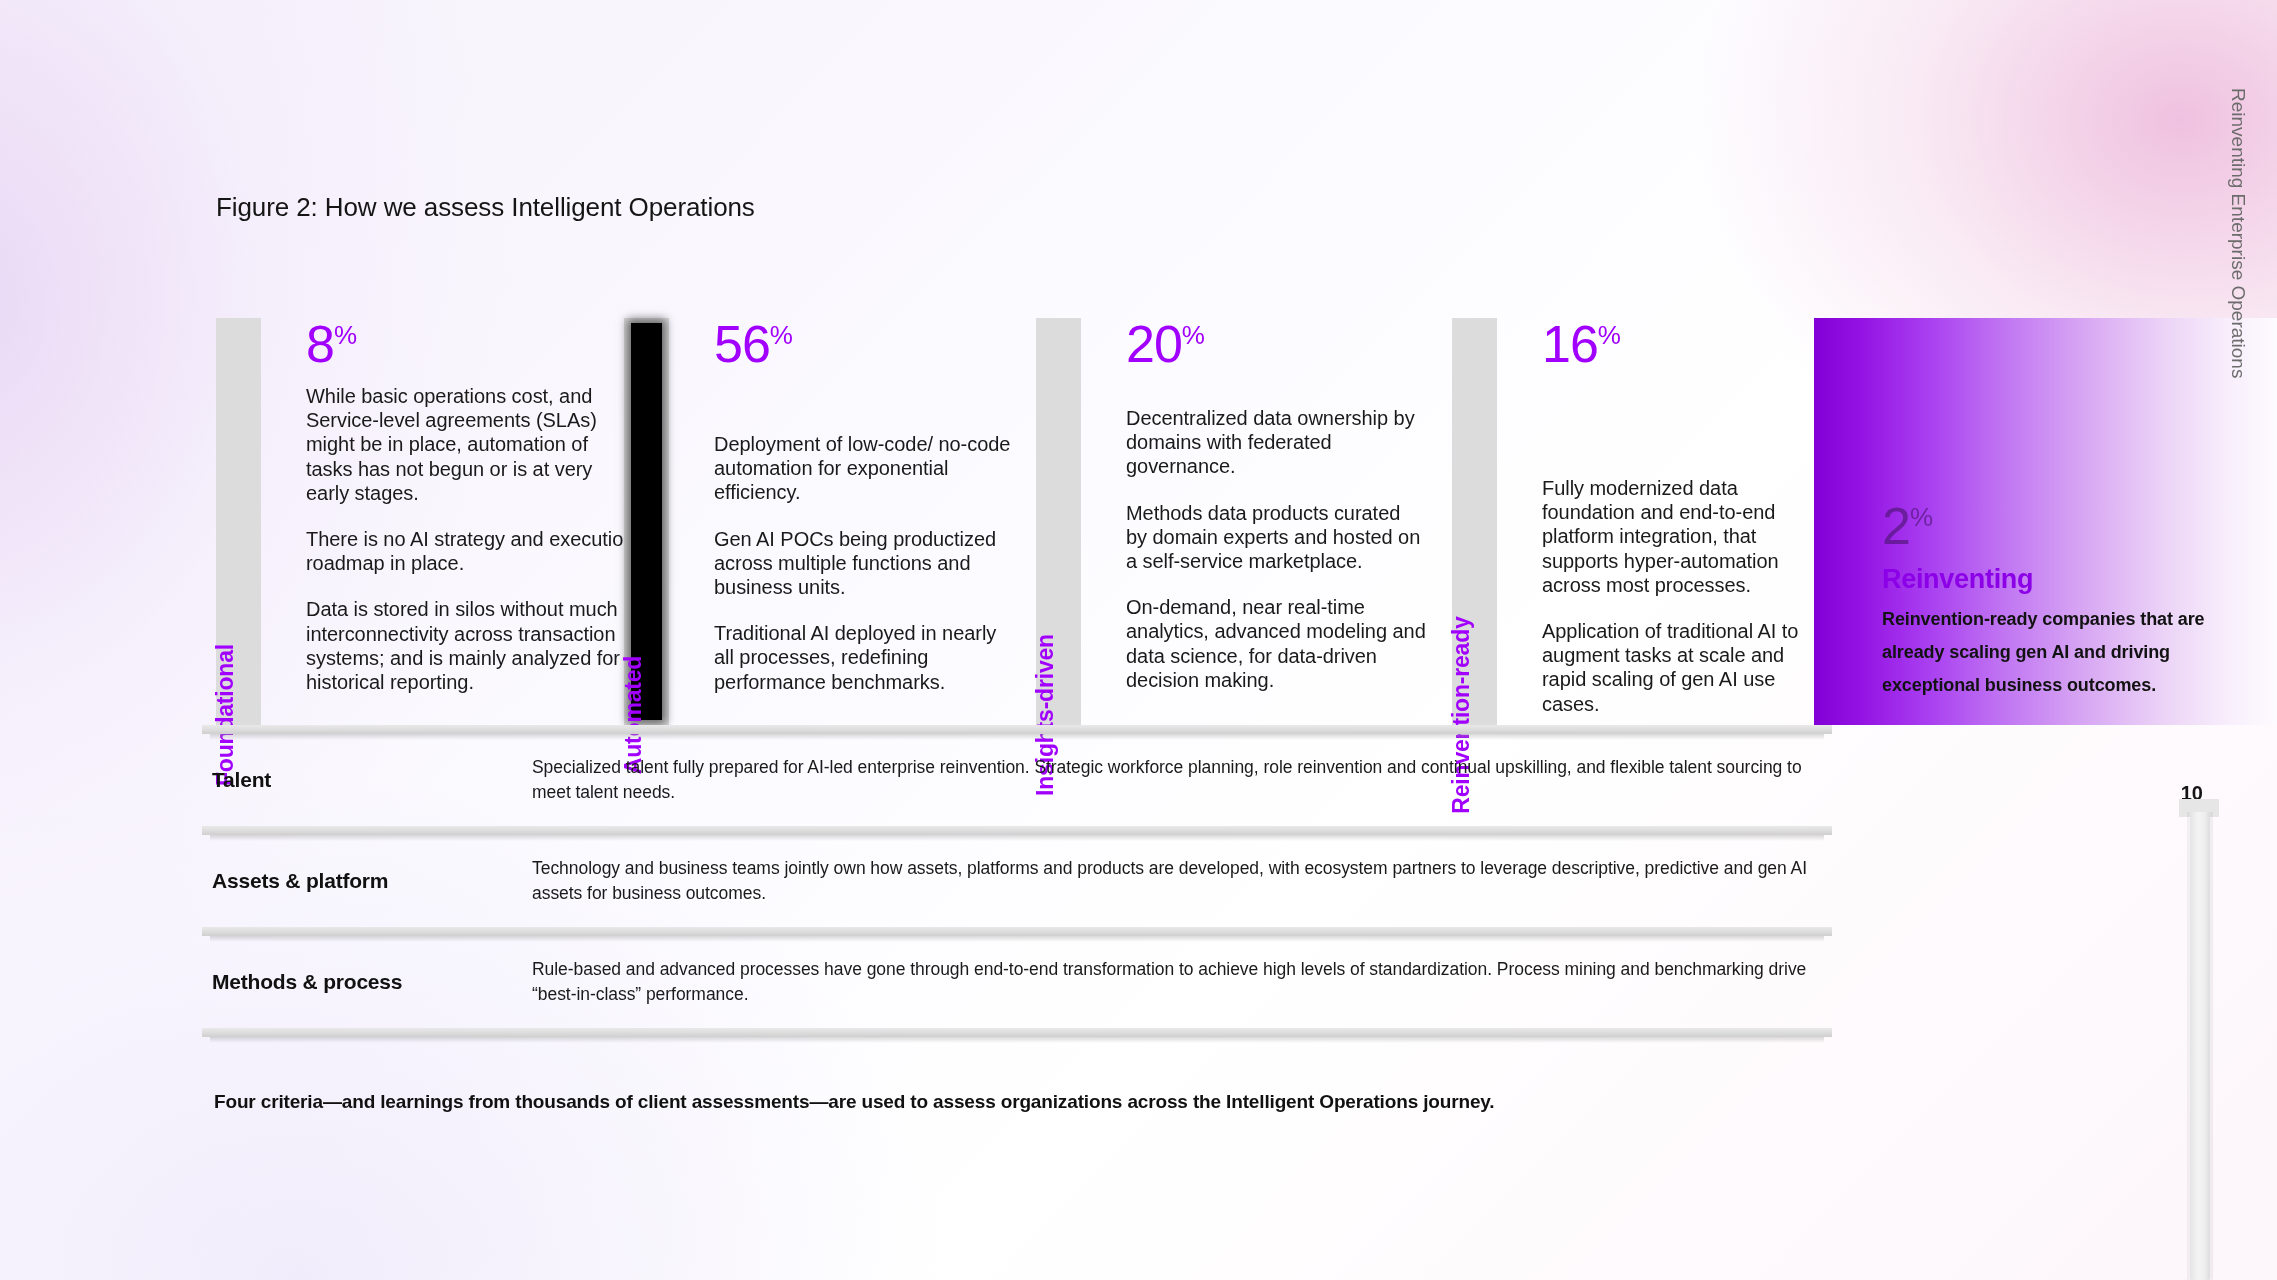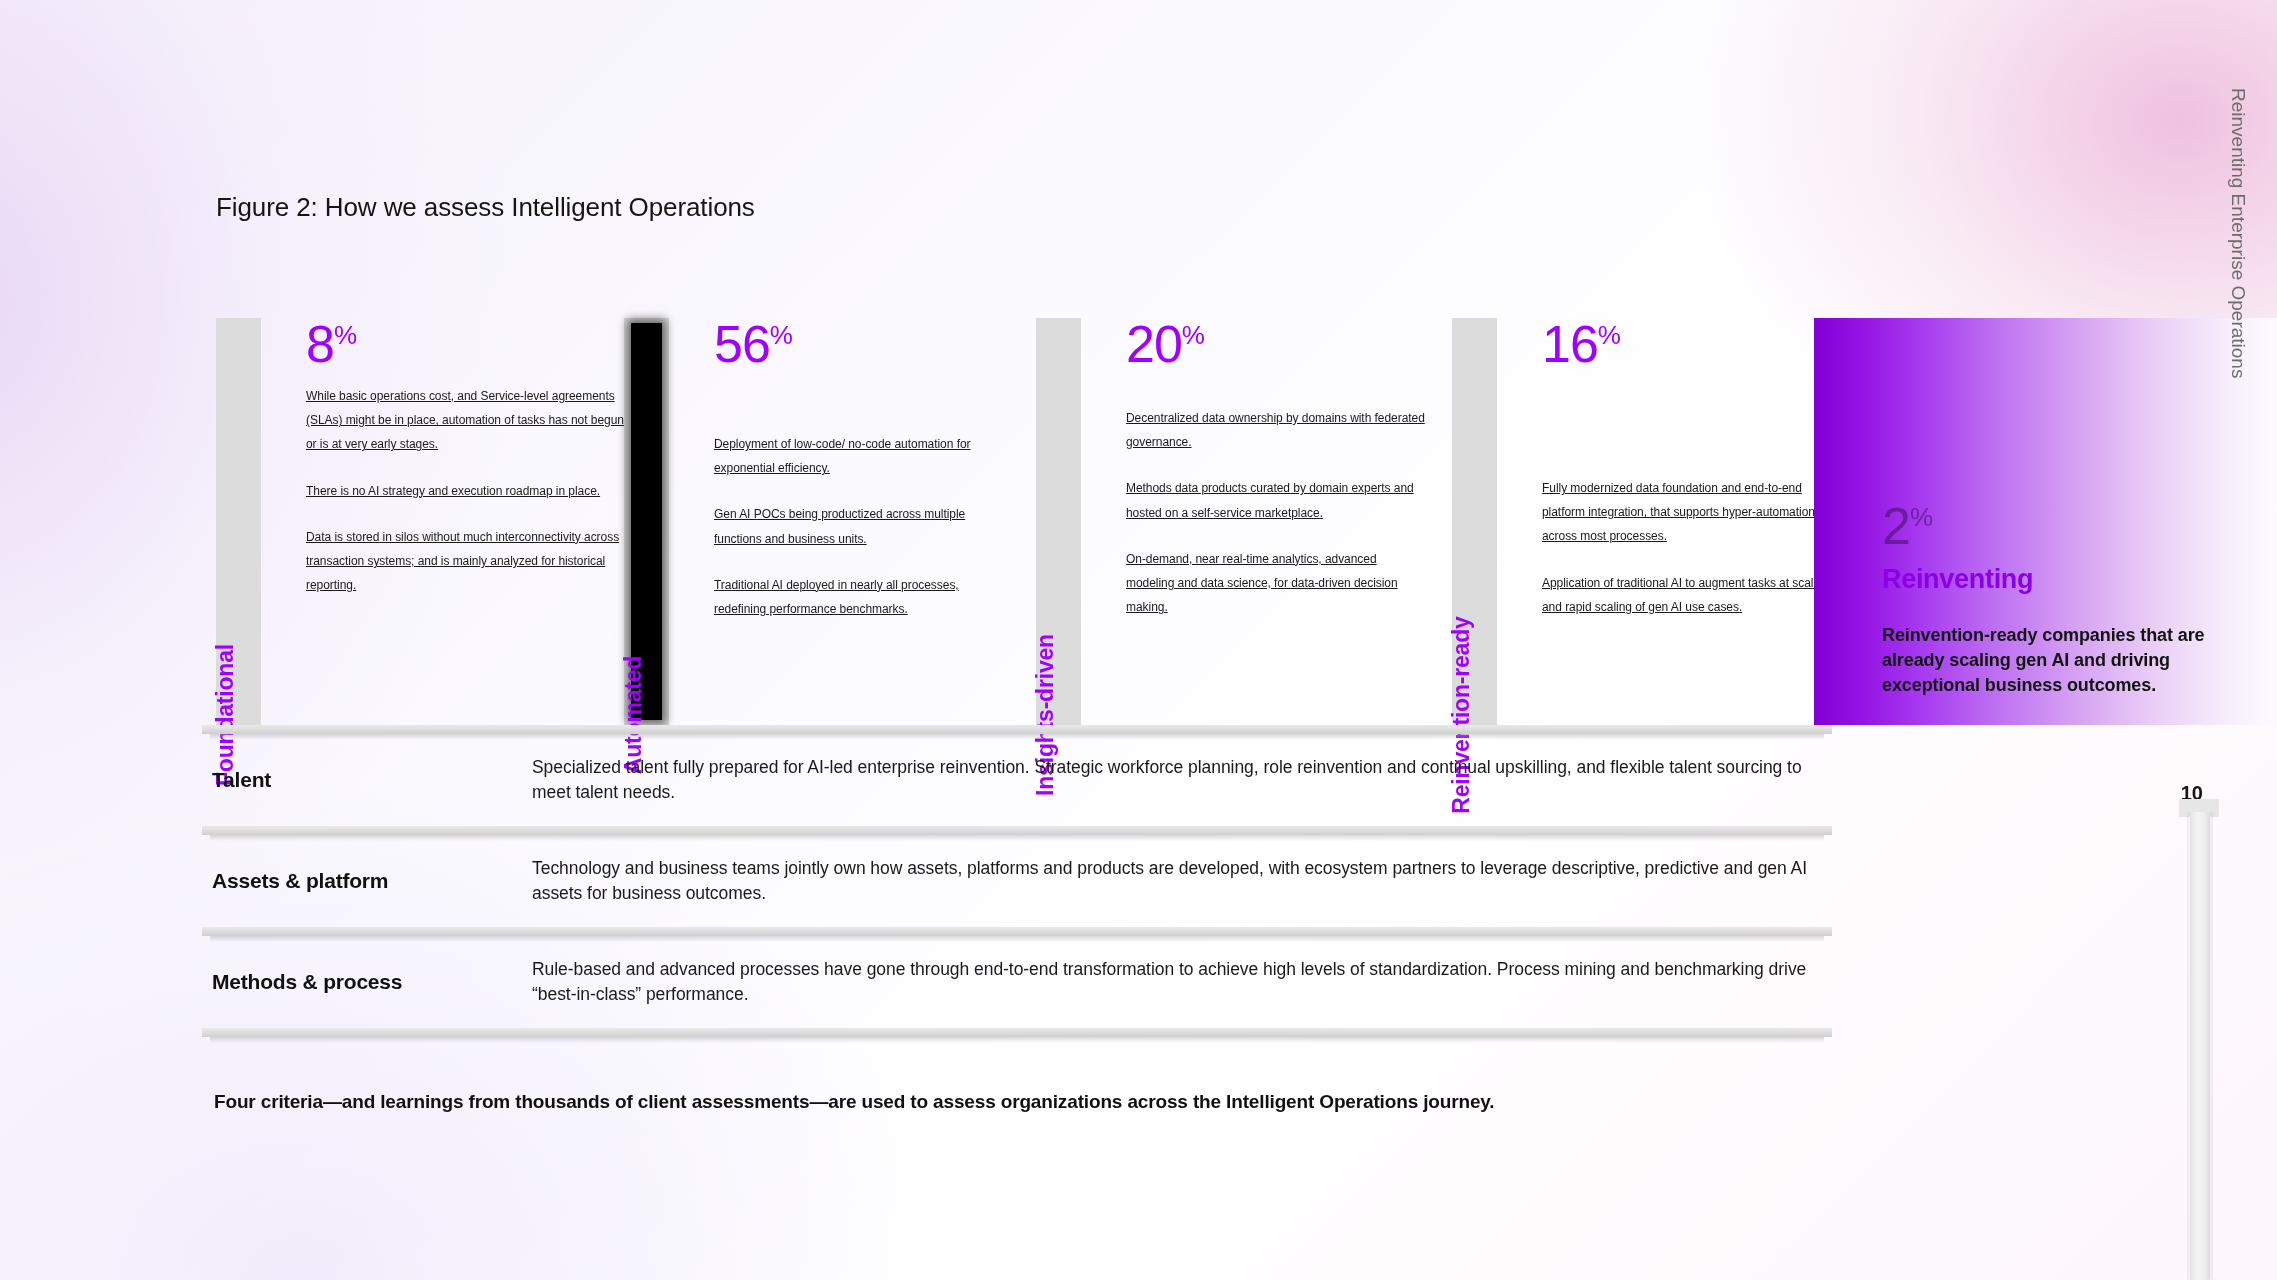--- a/index.html
+++ b/index.html
@@ -103,25 +103,24 @@
   .pct .sym {
     font-size: 26px;
     vertical-align: super;
     letter-spacing: 0;
   }
   .paras {
     margin-top: 16px;
   }
   .paras p {
     margin: 0 0 22px 0;
-    font-size: 12px;
+    font-size: 20px;
     line-height: 24.2px;
     color: #1a1a1a;
     letter-spacing: -0.05px;
-    text-decoration: underline;
   }
   .paras p:last-child { margin-bottom: 0; }
 
   
   .col-1 { left: 216px; width: 360px; }
   .col-1 .col-body { width: 330px; }
   .col-1 .paras { margin-top: 14px; }
 
   .col-2 { left: 624px; width: 360px; }
   .col-2 .col-body { width: 300px; }
@@ -164,23 +163,23 @@
     font-size: 52px;
   }
   .panel-sub {
     margin-top: 12px;
     color: #8c00e8;
     font-size: 27px;
     font-weight: bold;
     letter-spacing: -0.3px;
   }
   .panel-desc {
-    margin-top: 28px;
+    margin-top: 8px;
     font-size: 18px;
-    line-height: 25px;
+    line-height: 33px;
     font-weight: bold;
     color: #121212;
     letter-spacing: -0.1px;
   }
 
   
   .criteria {
     position: absolute;
     left: 202px;
     top: 725px;

